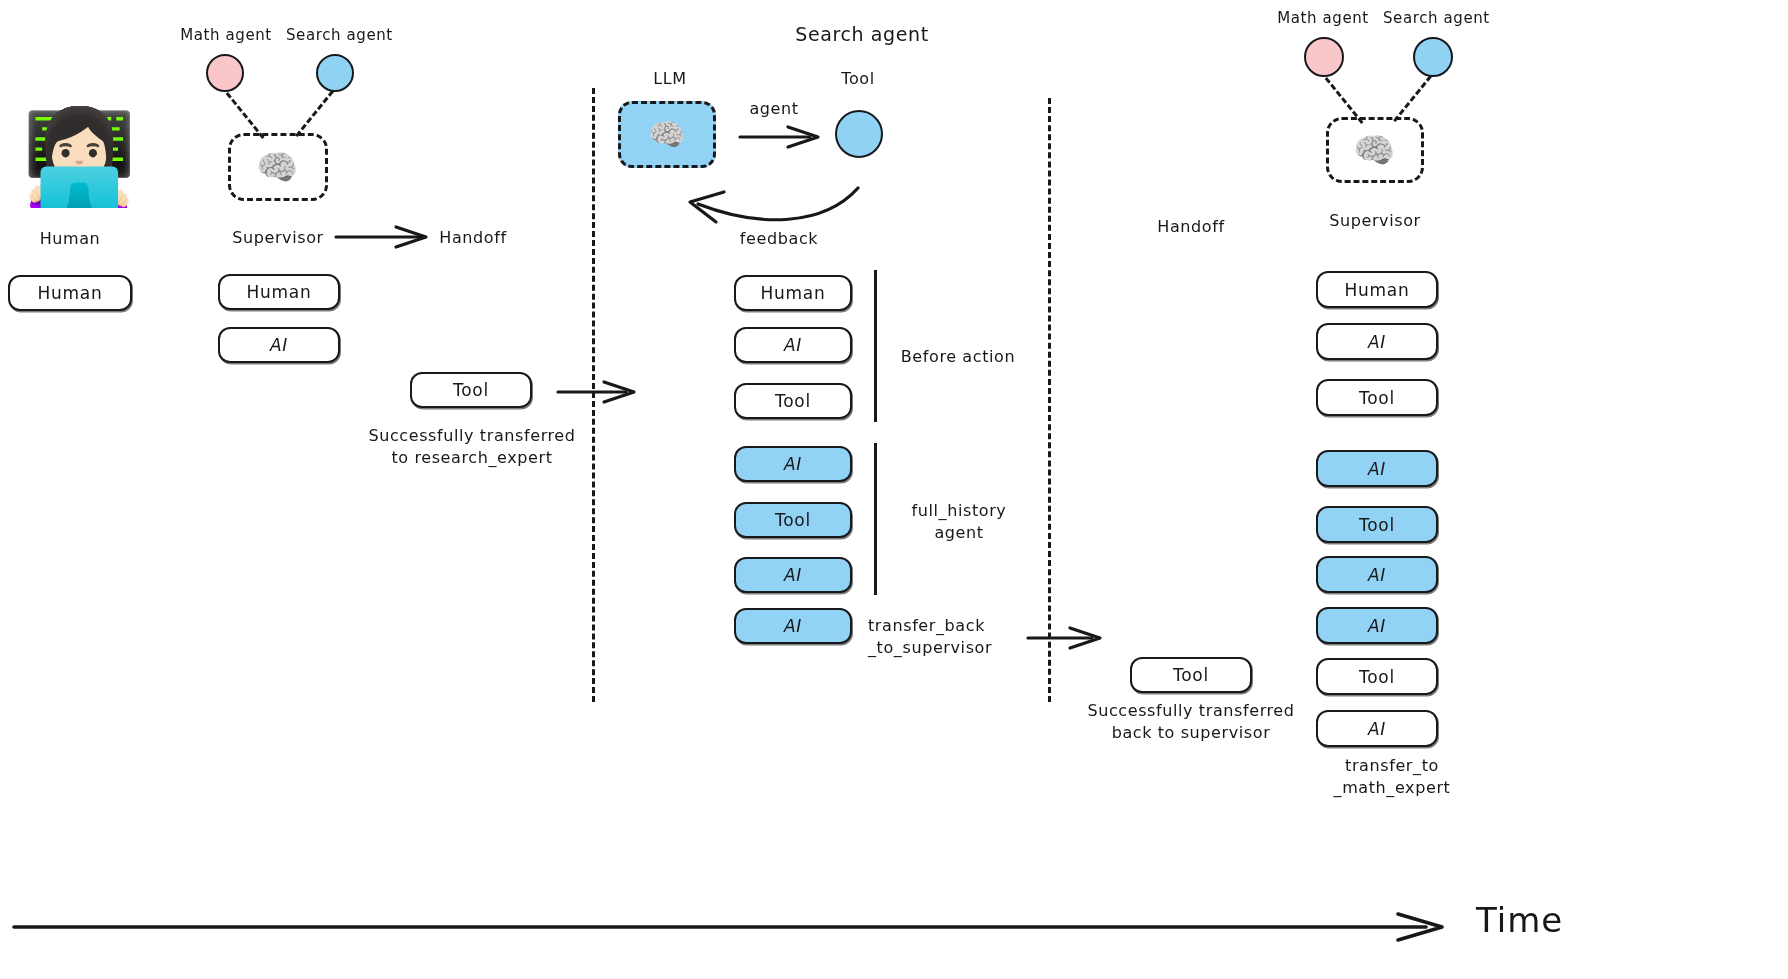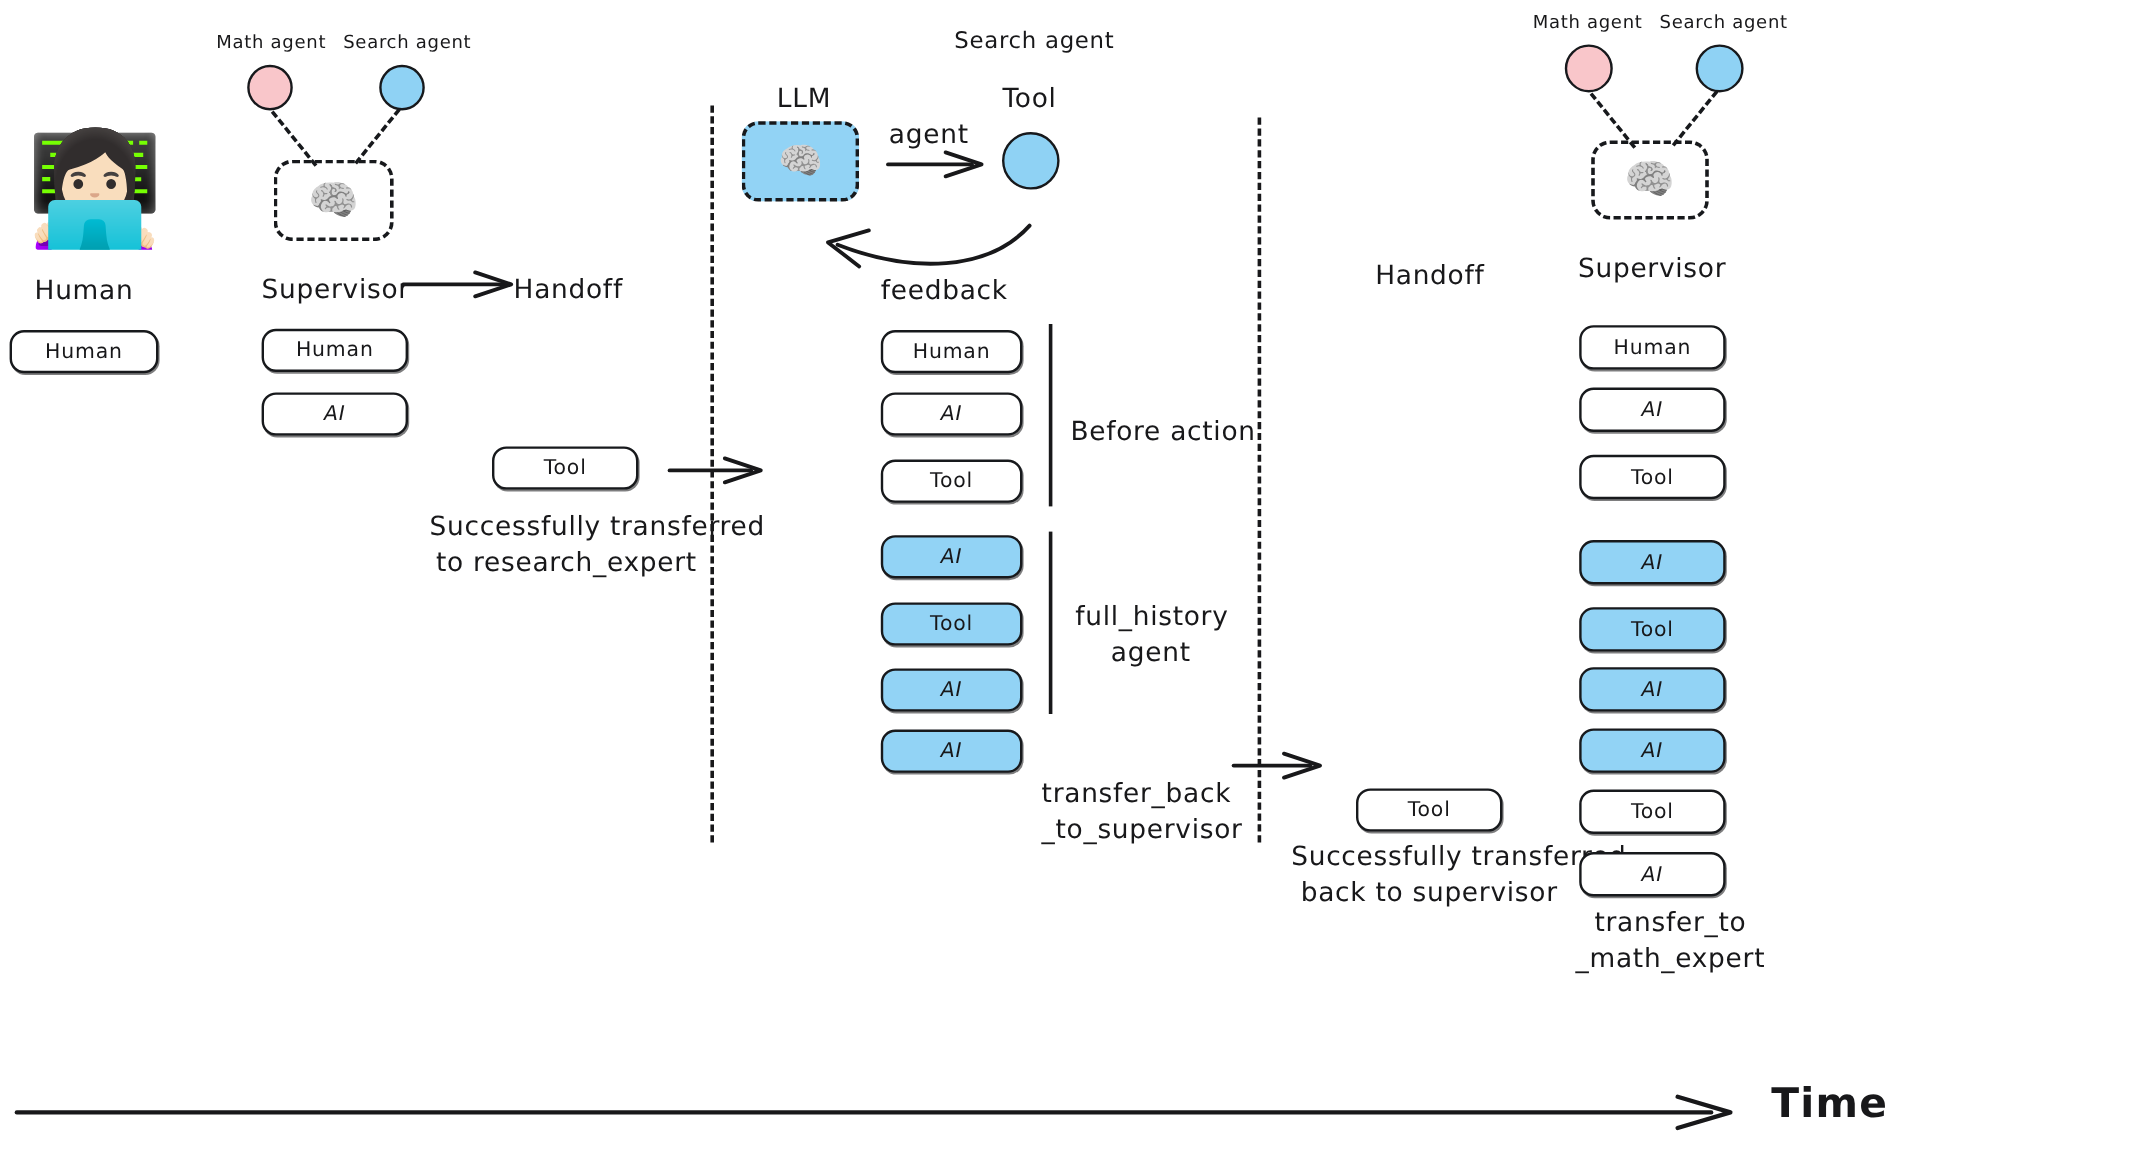--- a/index.html
+++ b/index.html
@@ -7,21 +7,21 @@
     width:1788px;height:979px;position:relative;overflow:hidden;
     font-family:"DejaVu Sans", sans-serif;
     color:#1d1d1f;
   }
   .stage{position:absolute;inset:0;}
 
   
   .lbl{
     position:absolute;
     font-family:"DejaVu Sans", sans-serif;
-    font-size:22px;
+    font-size:16px;
     letter-spacing:.6px;
     color:#18181a;
     white-space:pre;
     line-height:1.35;
     text-align:center;
   }
   .lbl.big{font-size:19px;}
   .lbl.small{font-size:15px;}
 
   
@@ -73,21 +73,21 @@
   
   .vbar{position:absolute;width:0;border-left:3px solid #18181a;}
 
   
   svg.ar{position:absolute;overflow:visible;}
   .stroke{fill:none;stroke:#18181a;stroke-width:3.2;stroke-linecap:round;stroke-linejoin:round;}
   .timeline{fill:none;stroke:#18181a;stroke-width:3.6;stroke-linecap:round;stroke-linejoin:round;}
 
   .timeword{
     position:absolute;font-family:"DejaVu Sans",sans-serif;
-    font-size:34px;font-weight:700;letter-spacing:1px;color:#18181a;
+    font-size:34px;font-weight:400;letter-spacing:1px;color:#18181a;
   }
 </style>
 </head>
 <body>
 
 <div class="stage">
 
   <div class="lbl big" style="left:782px;top:22px;width:160px;">Search agent</div>
 
   <div class="person" style="position:absolute;left:22px;top:112px;width:96px;text-align:center;">👩🏻‍💻</div>
@@ -158,21 +158,21 @@
   <div class="msg blue ital" style="left:734px;top:557px;width:118px;height:36px;">AI</div>
   <div class="msg blue ital" style="left:734px;top:608px;width:118px;height:36px;">AI</div>
 
   <div class="vbar" style="left:874px;top:270px;height:152px;"></div>
   <div class="lbl" style="left:892px;top:346px;width:132px;">Before action</div>
 
   <div class="vbar" style="left:874px;top:443px;height:152px;"></div>
   <div class="lbl" style="left:896px;top:500px;width:126px;">full_history
 agent</div>
 
-  <div class="lbl" style="left:868px;top:615px;width:152px;text-align:left;margin-top:32px;">transfer_back
+  <div class="lbl" style="left:868px;top:615px;width:152px;text-align:left;">transfer_back
 _to_supervisor</div>
 
   <svg class="ar" style="left:1026px;top:625px;width:82px;height:26px;" viewBox="0 0 82 26">
     <path class="stroke" d="M2 13 L66 13"></path>
     <path class="stroke" d="M44 3 L74 13 L44 23"></path>
   </svg>
 
   <div class="lbl" style="left:1146px;top:216px;width:90px;">Handoff</div>
   <div class="msg" style="left:1130px;top:657px;width:122px;height:36px;">Tool</div>
   <div class="lbl" style="left:1076px;top:700px;width:230px;">Successfully transferred

